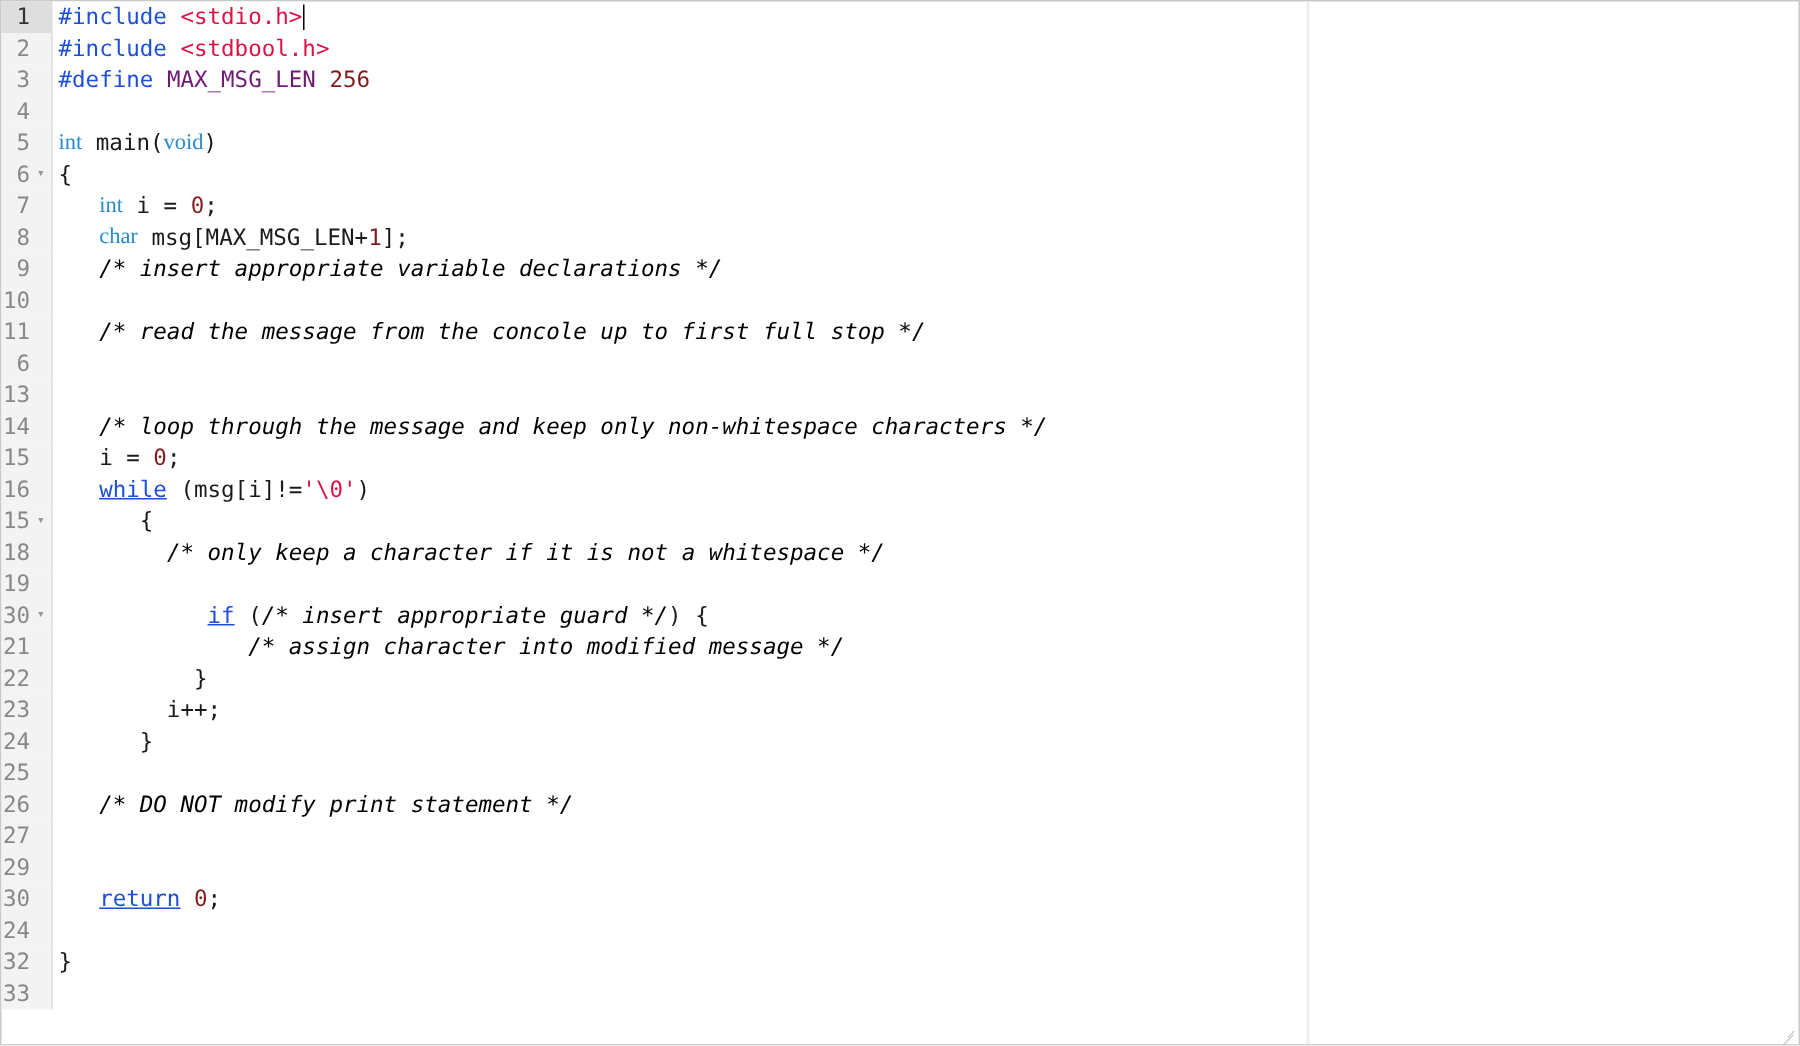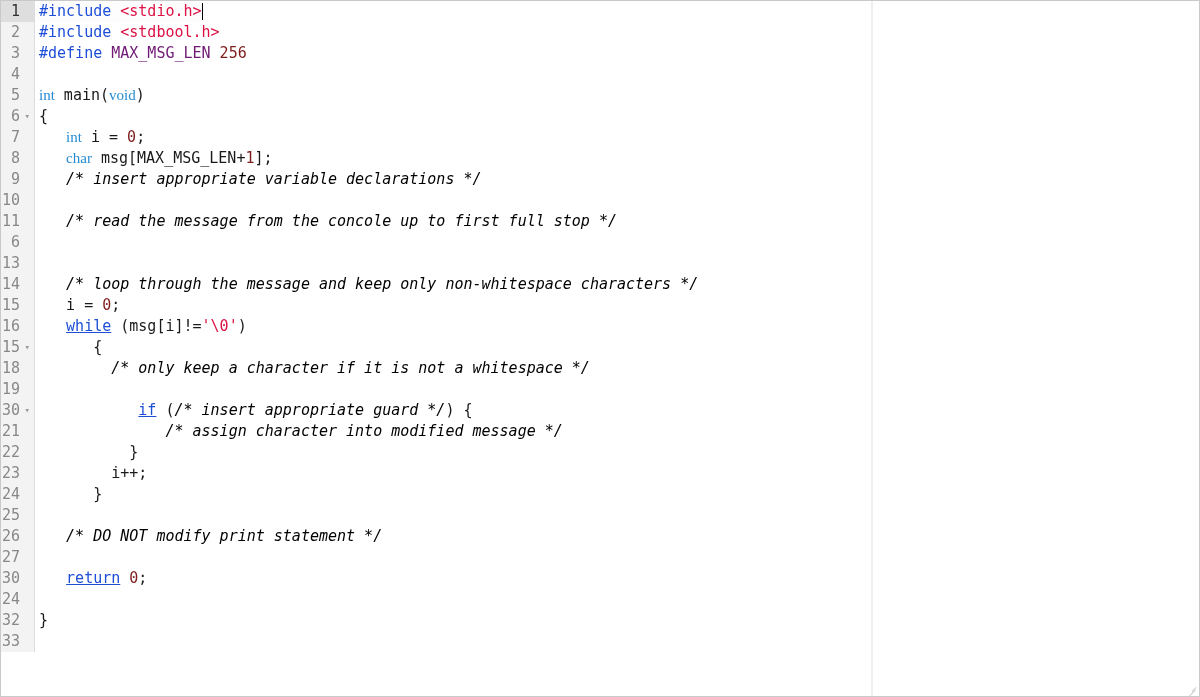--- a/index.html
+++ b/index.html
@@ -302,20 +302,27 @@
       </div>
       <div class="line">
         <div class="gutter">
           <span class="num">27</span>
           <span class="fold"></span>
         </div>
         <div class="code"></div>
       </div>
       <div class="line">
         <div class="gutter">
+          <span class="num">29</span>
+          <span class="fold"></span>
+        </div>
+        <div class="code"></div>
+      </div>
+      <div class="line">
+        <div class="gutter">
           <span class="num">30</span>
           <span class="fold"></span>
         </div>
         <div class="code"><span class="">   </span><span class="tok-keyword">return</span><span class=""> </span><span class="tok-number">0</span><span class="tok-punct">;</span></div>
       </div>
       <div class="line">
         <div class="gutter">
           <span class="num">24</span>
           <span class="fold"></span>
         </div>

